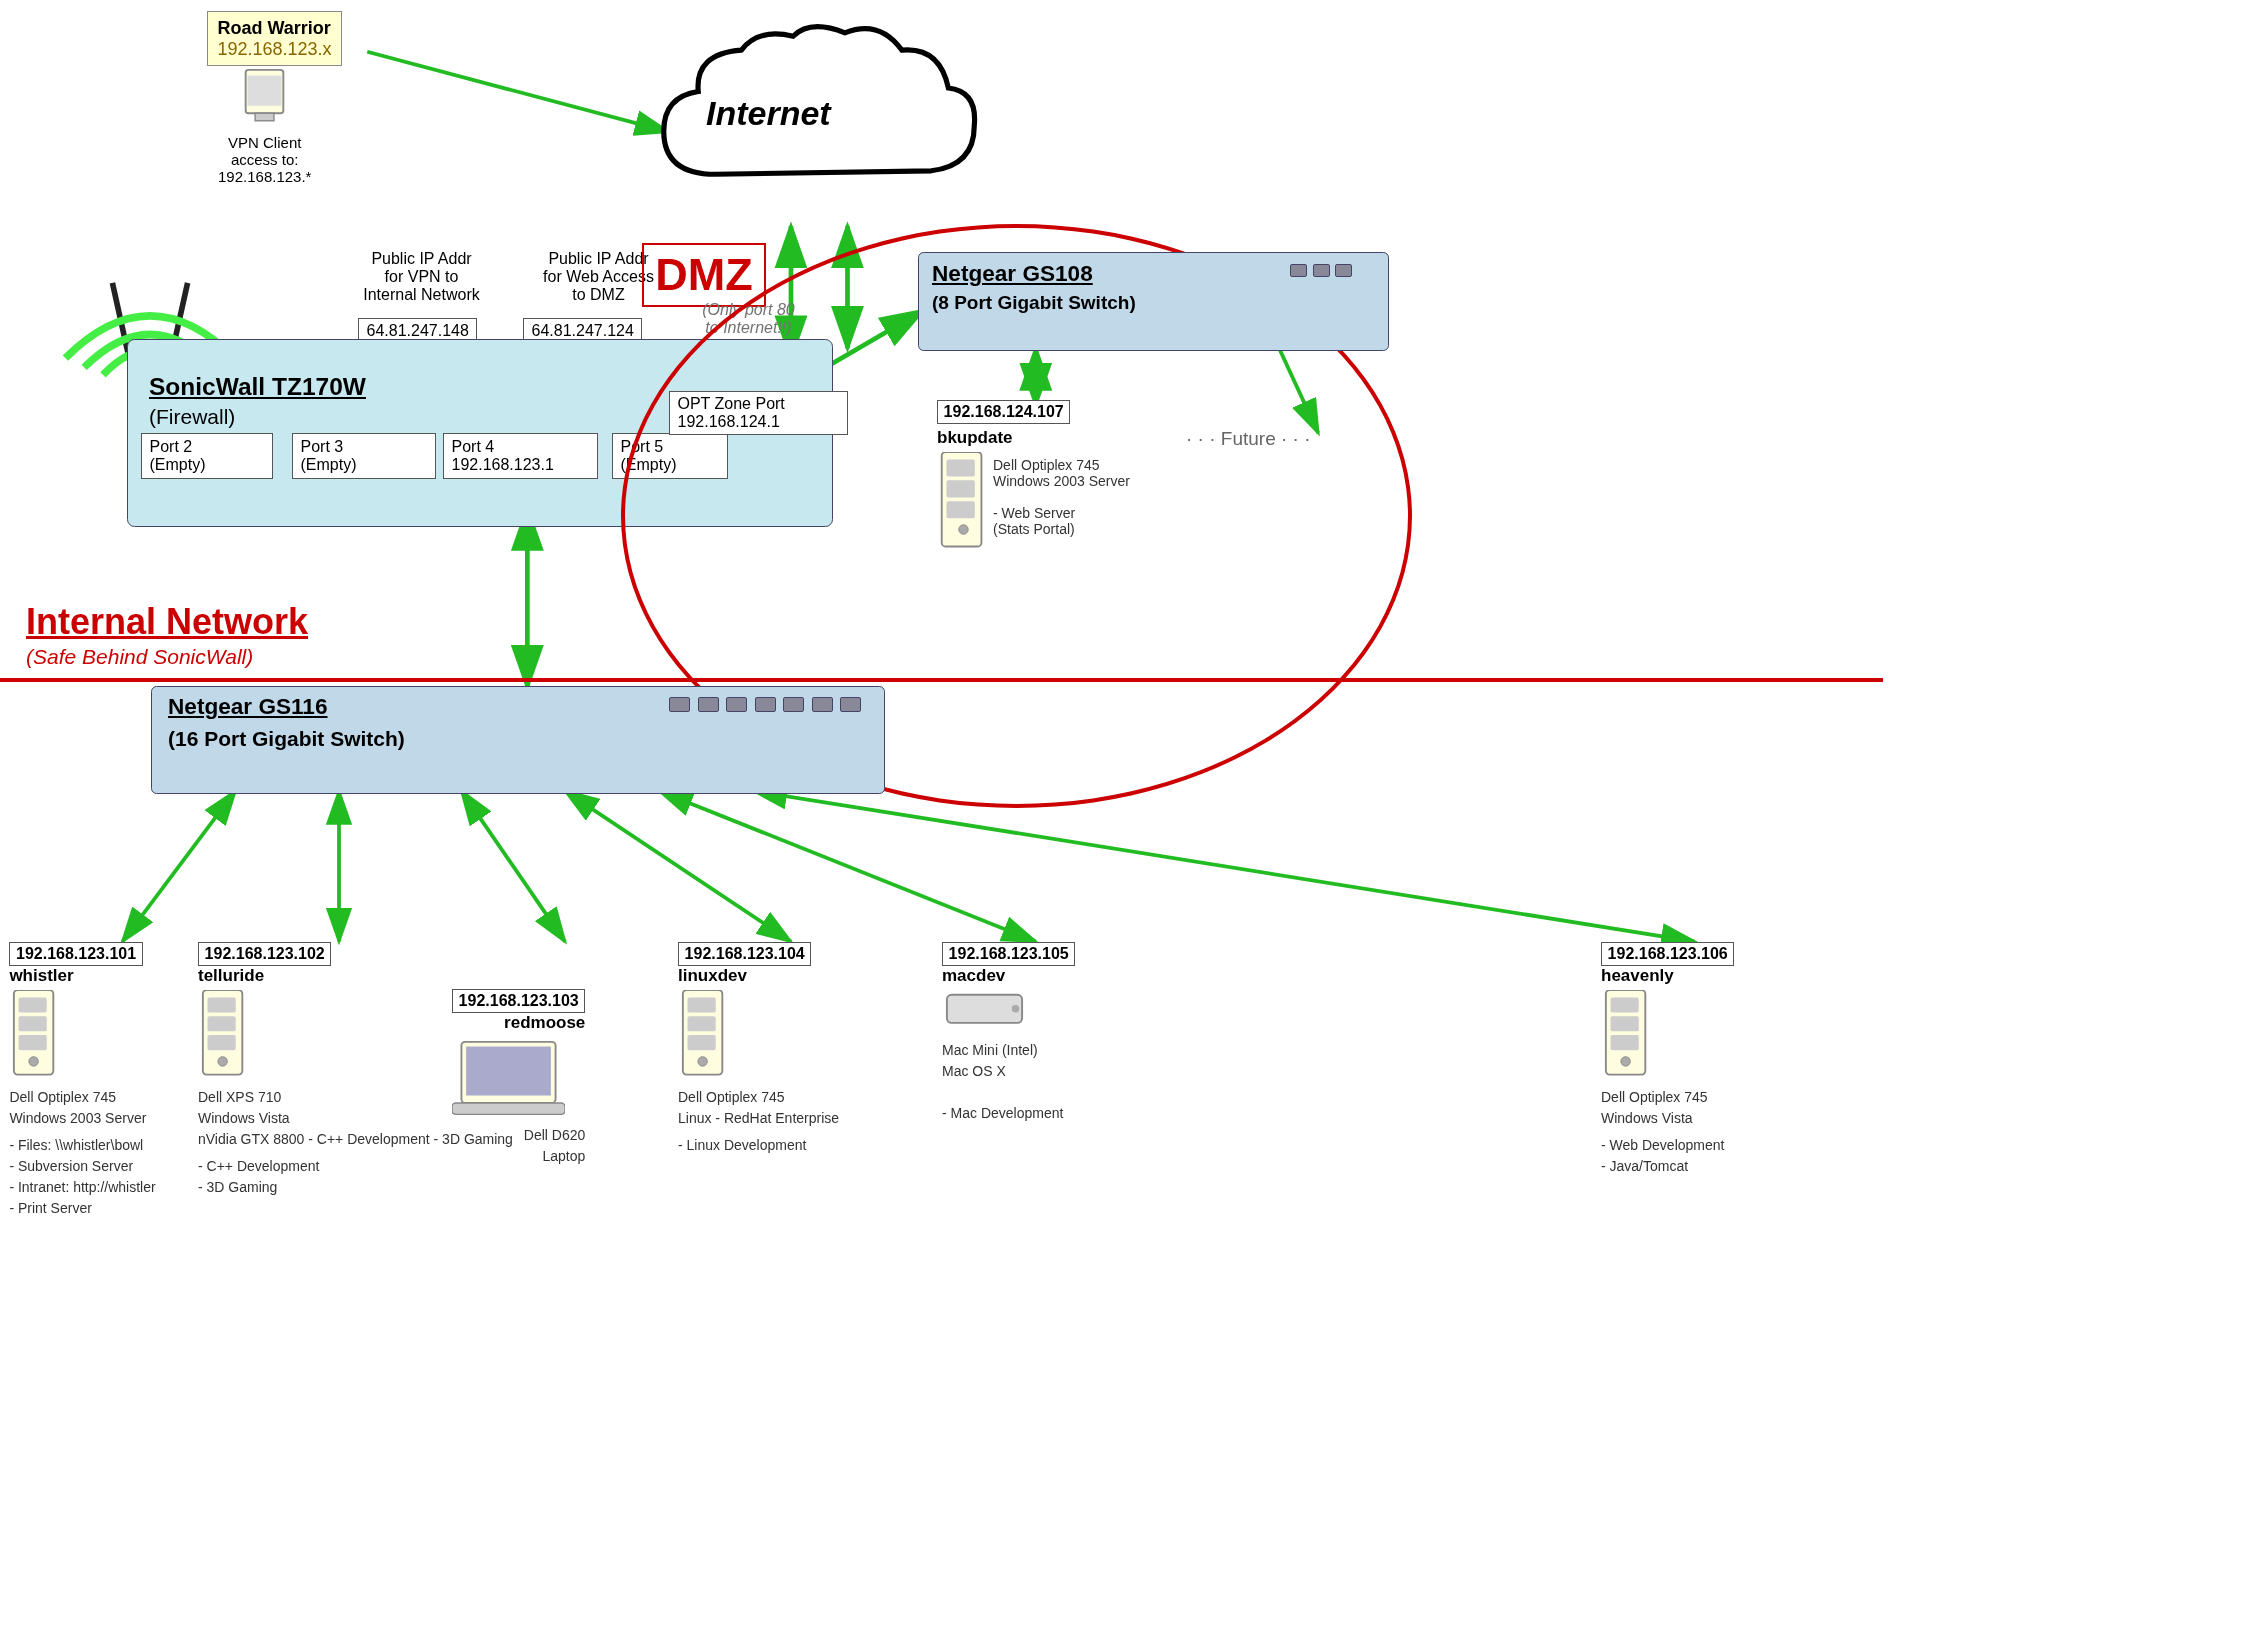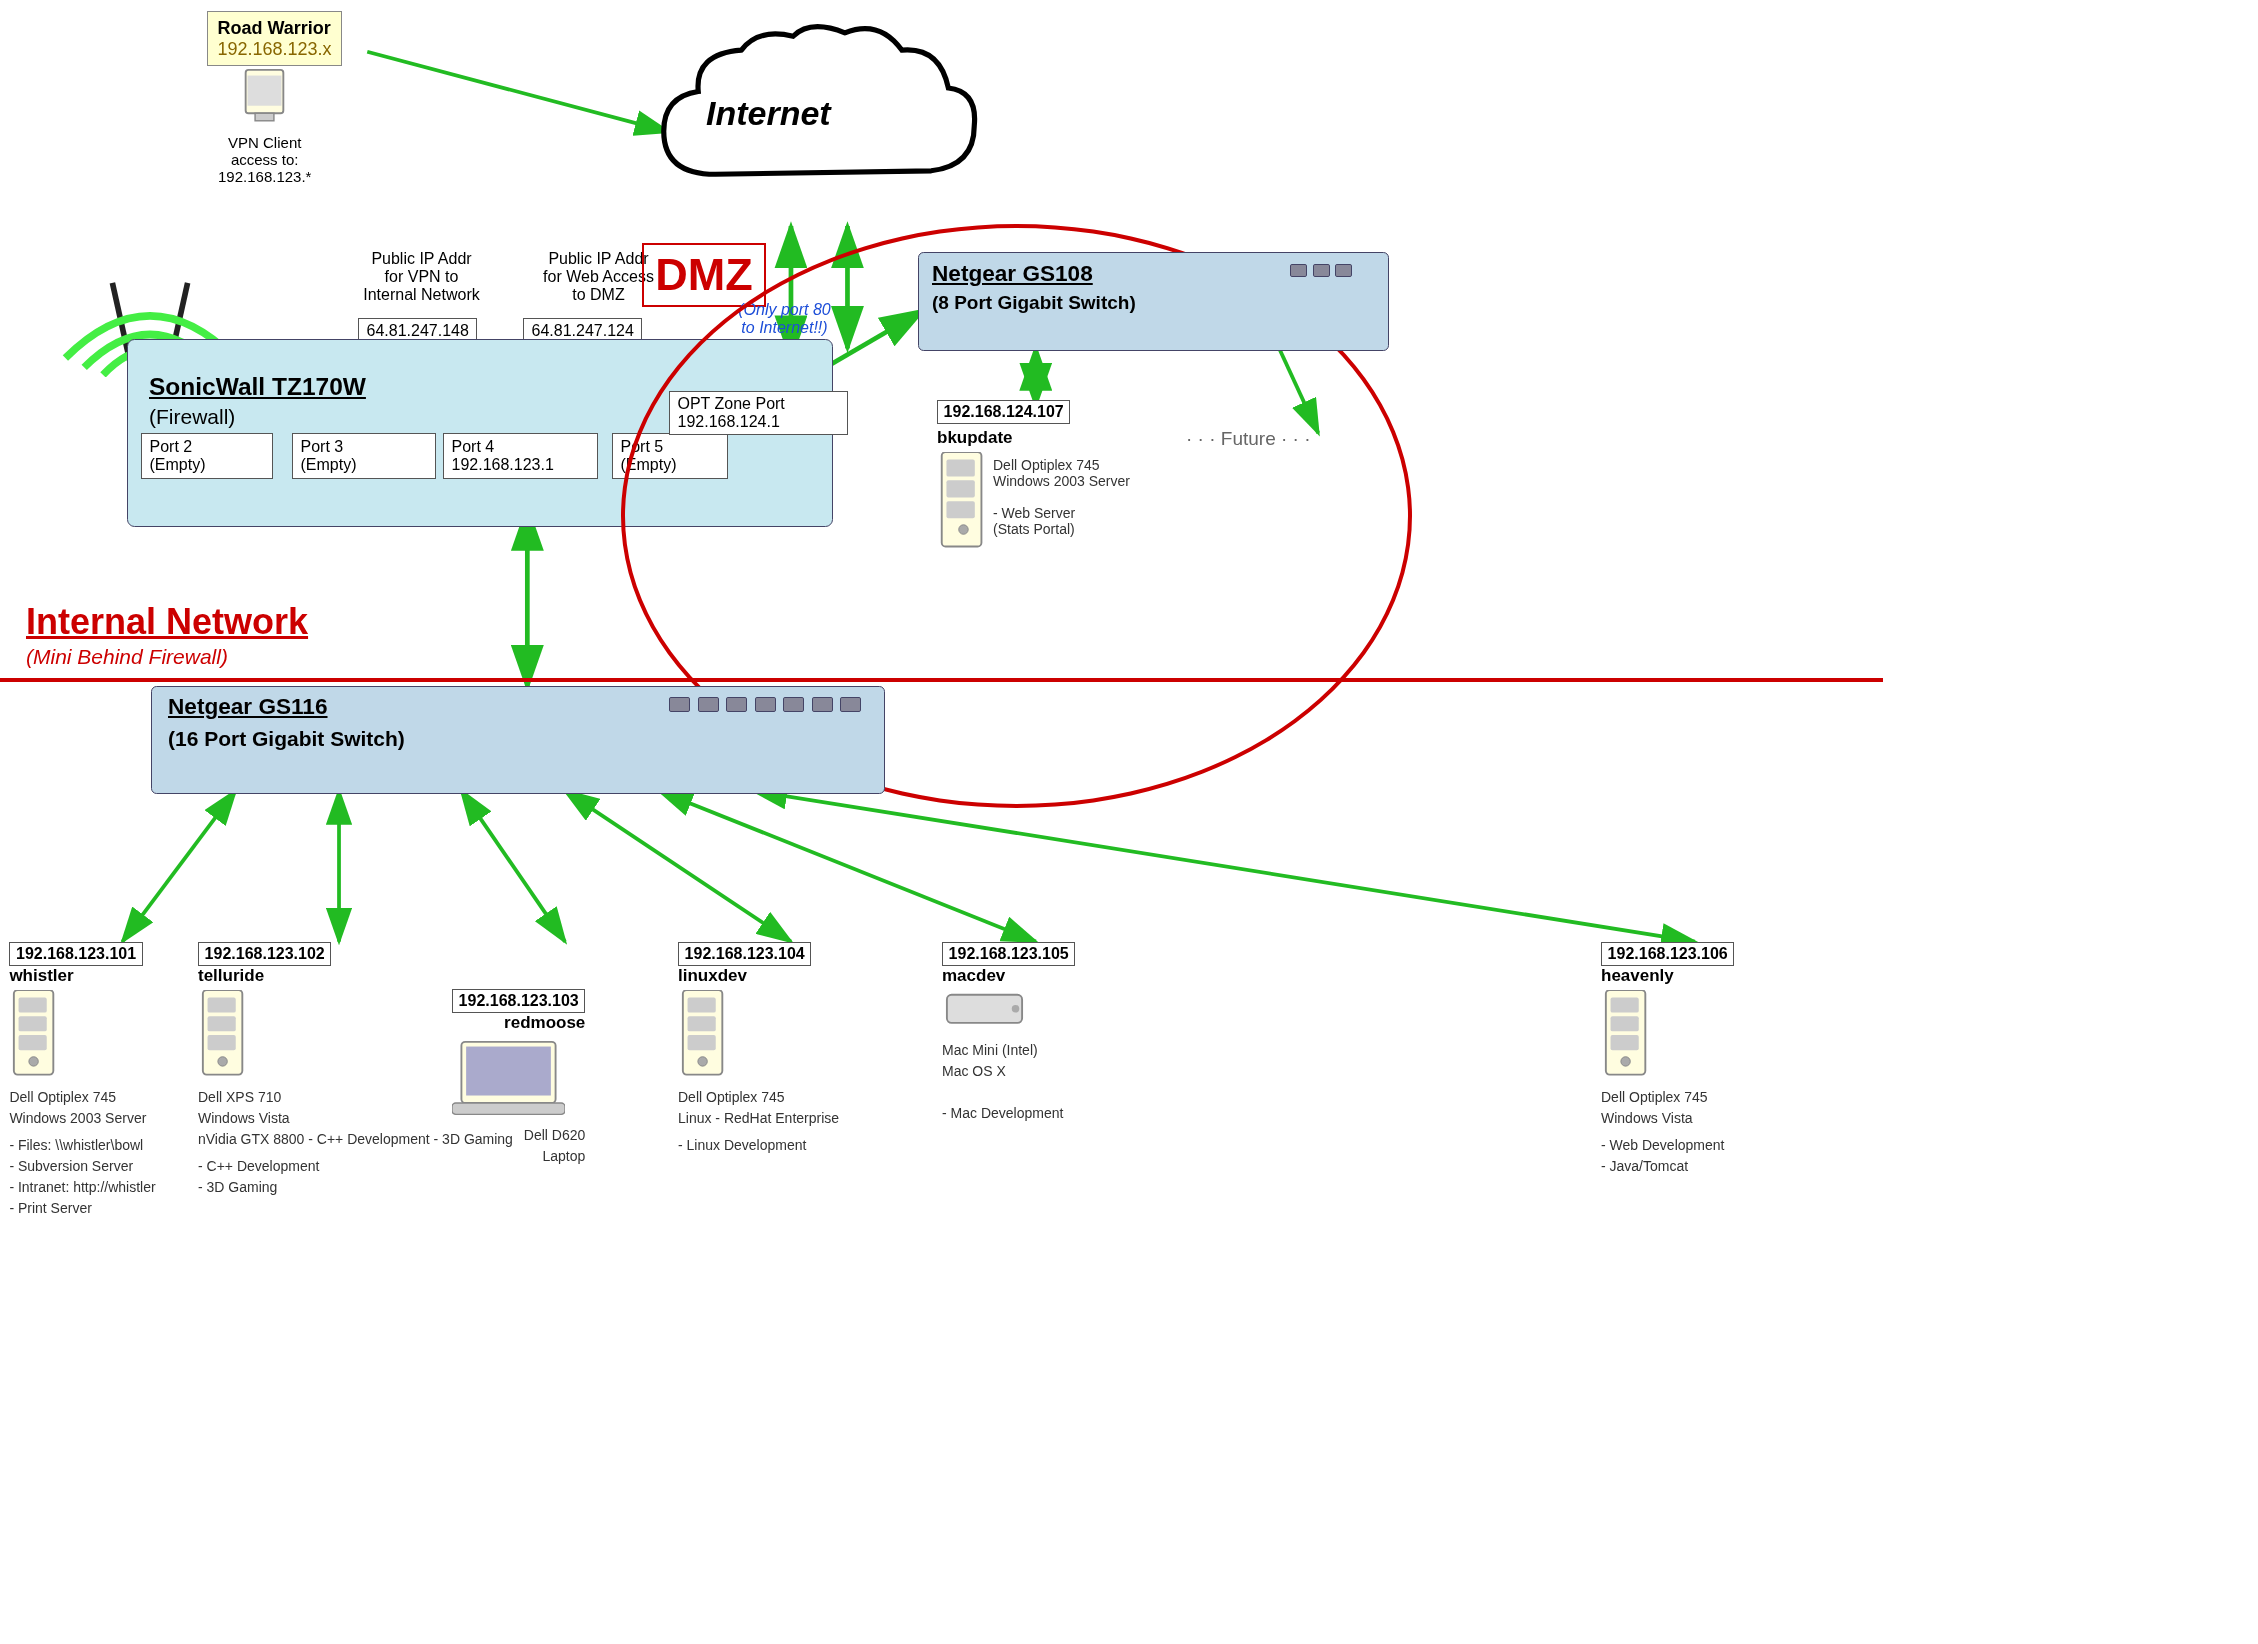--- a/index.html
+++ b/index.html
@@ -169,21 +169,21 @@
     <span>for Web Access</span><br>
     <span>to DMZ</span>
   </div>
 
   <div style="position:absolute;top:318px;left:358px;border:0.9px solid #555;background:#fff;font-size:16px;padding:2.8px 7.5px;">64.81.247.148</div>
   <div style="position:absolute;top:318px;left:523px;border:0.9px solid #555;background:#fff;font-size:16px;padding:2.8px 7.5px;">64.81.247.124</div>
 
   <div style="position:absolute;top:356px;left:433px;font-size:16px;">WAN Port</div>
 
   <div style="position:absolute;top:243px;left:642px;border:2.8px solid #cc0000;padding:3.8px 11.3px;font-size:45px;font-weight:bold;color:#cc0000;">DMZ</div>
-  <div style="position:absolute;top:301px;left:676px;font-size:16px;color:#1d4ed8;font-style:italic;text-align:center;width:217px;">(Only port 80<br>to Internet!!)</div>
+  <div style="position:absolute;top:301px;left:640px;font-size:16px;color:#737373;font-style:italic;text-align:center;width:217px;">(Only port 80<br>to Internet!!)</div>
 
   <div style="position:absolute;top:339px;left:127px;width:706px;height:188px;background:#c8e8f0;border:1.9px solid #446;border-radius:7.5px;"></div>
   <div style="position:absolute;top:373px;left:149px;font-size:24.5px;font-weight:bold;text-decoration:underline;text-align:center;">SonicWall TZ170W</div>
   <div style="position:absolute;top:405px;left:149px;font-size:21px;">(Firewall)</div>
 
   <div class="port-box port2">
     <div>Port 2</div>
     <div>(Empty)</div>
   </div>
 
@@ -235,21 +235,21 @@
     <div>Dell Optiplex 745</div>
     <div>Windows 2003 Server</div>
     <br>
     <div>- Web Server</div>
     <div>  (Stats Portal)</div>
   </div>
 
   <div style="position:absolute;top:428px;left:1186px;font-size:19px;color:#666;">· · · Future · · ·</div>
 
   <div style="position:absolute;top:601px;left:26px;font-size:36px;font-weight:bold;color:#cc0000;text-decoration:underline;">Internal Network</div>
-  <div style="position:absolute;top:645px;left:26px;font-size:21px;color:#cc0000;font-style:italic;">(Mini Behind Firewall)</div>
+  <div style="position:absolute;top:645px;left:26px;font-size:21px;color:#cc0000;font-style:italic;">(Safe Behind SonicWall)</div>
 
   <div style="position:absolute;top:686px;left:151px;width:734px;height:108px;background:#c0d8e8;border:1.9px solid #446;border-radius:5.6px;"></div>
   <div style="position:absolute;top:694px;left:168px;font-size:22.6px;font-weight:bold;text-decoration:underline;">Netgear GS116</div>
   <div style="position:absolute;top:727px;left:168px;font-size:21px;font-weight:bold;">(16 Port Gigabit Switch)</div>
 
   <div style="position:absolute;top:697px;left:669px;display:flex;gap:7.5px;">
     <div style="width:21px;height:15px;border:1.9px solid #446;background:#889;border-radius:1.9px;"></div>
     <div style="width:21px;height:15px;border:1.9px solid #446;background:#889;border-radius:1.9px;"></div>
     <div style="width:21px;height:15px;border:1.9px solid #446;background:#889;border-radius:1.9px;"></div>
     <div style="width:21px;height:15px;border:1.9px solid #446;background:#889;border-radius:1.9px;"></div>

